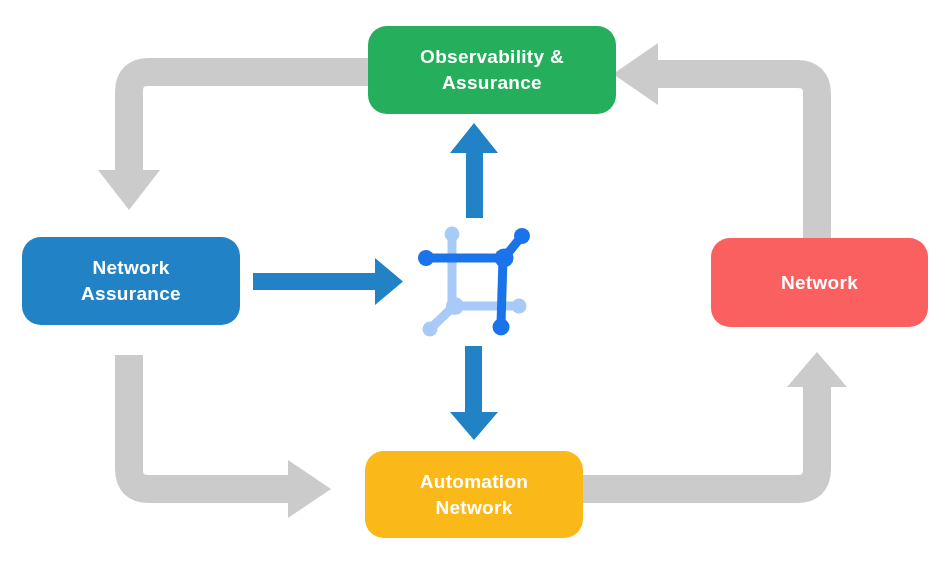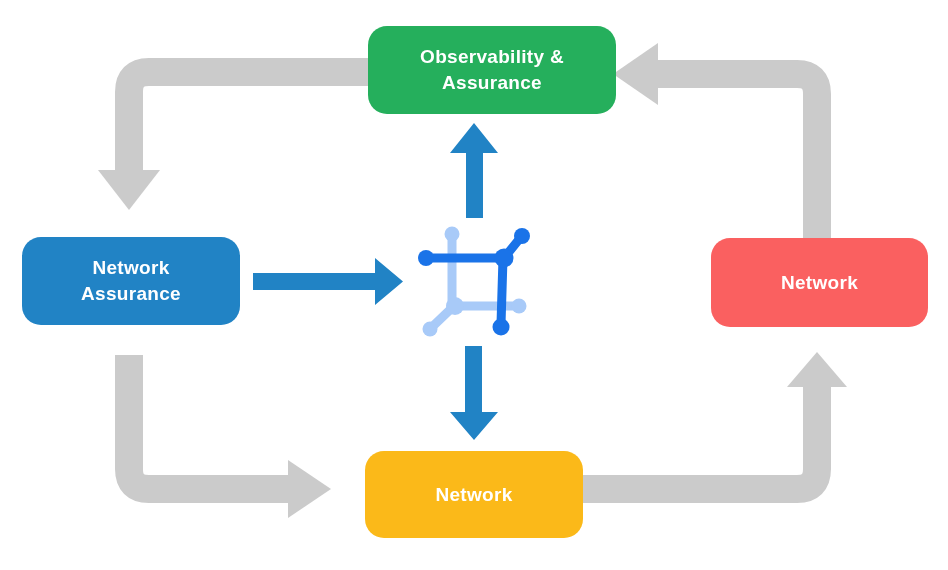--- a/index.html
+++ b/index.html
@@ -107,16 +107,17 @@
   <div class="node node-operations" style="background: rgb(33, 131, 197);">
     <span>Network</span>
     <span>Assurance</span>
   </div>
 
   <div class="node node-infrastructure" style="background: rgb(250, 96, 96);">
     <span>Network</span>
   </div>
 
   <div class="node node-automation" style="background: rgb(251, 185, 25);">
+    <span>Automation</span>
     <span>Network</span>
   </div>
 
 </div>
 
 </body></html>

